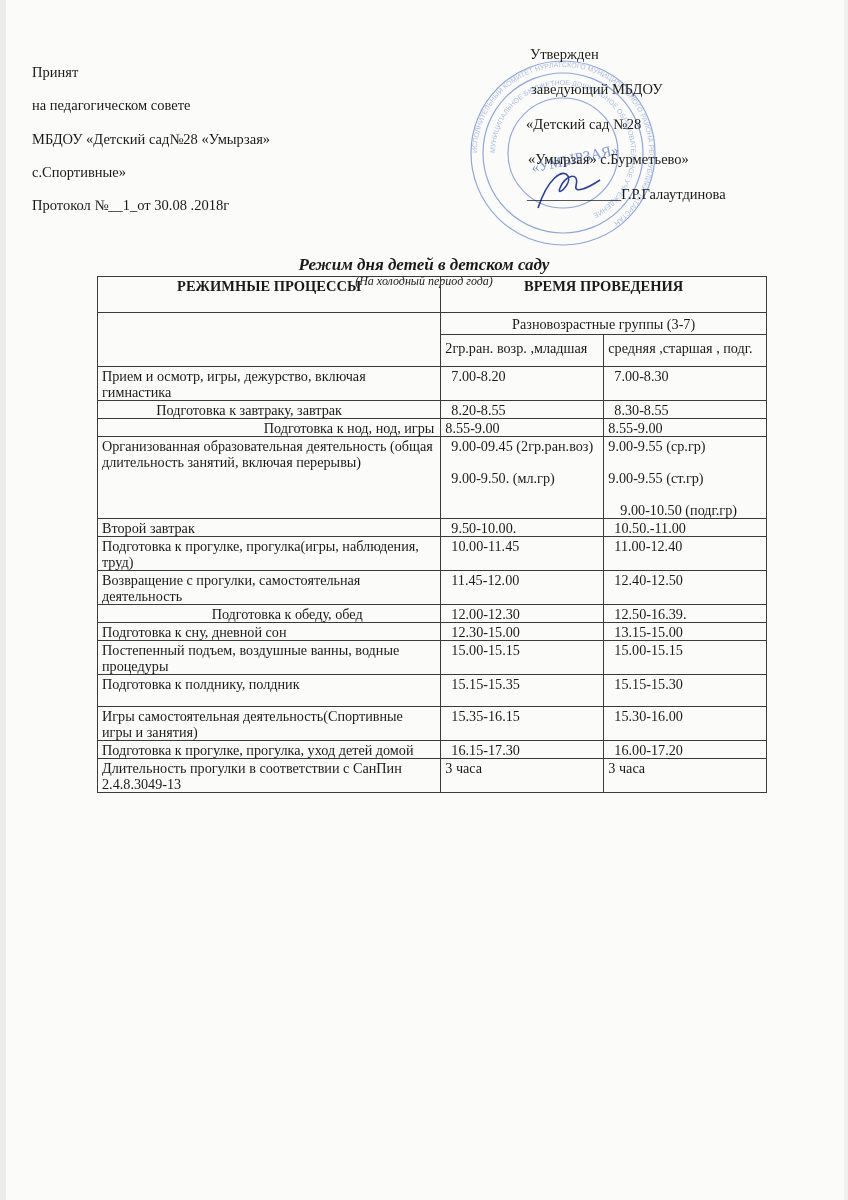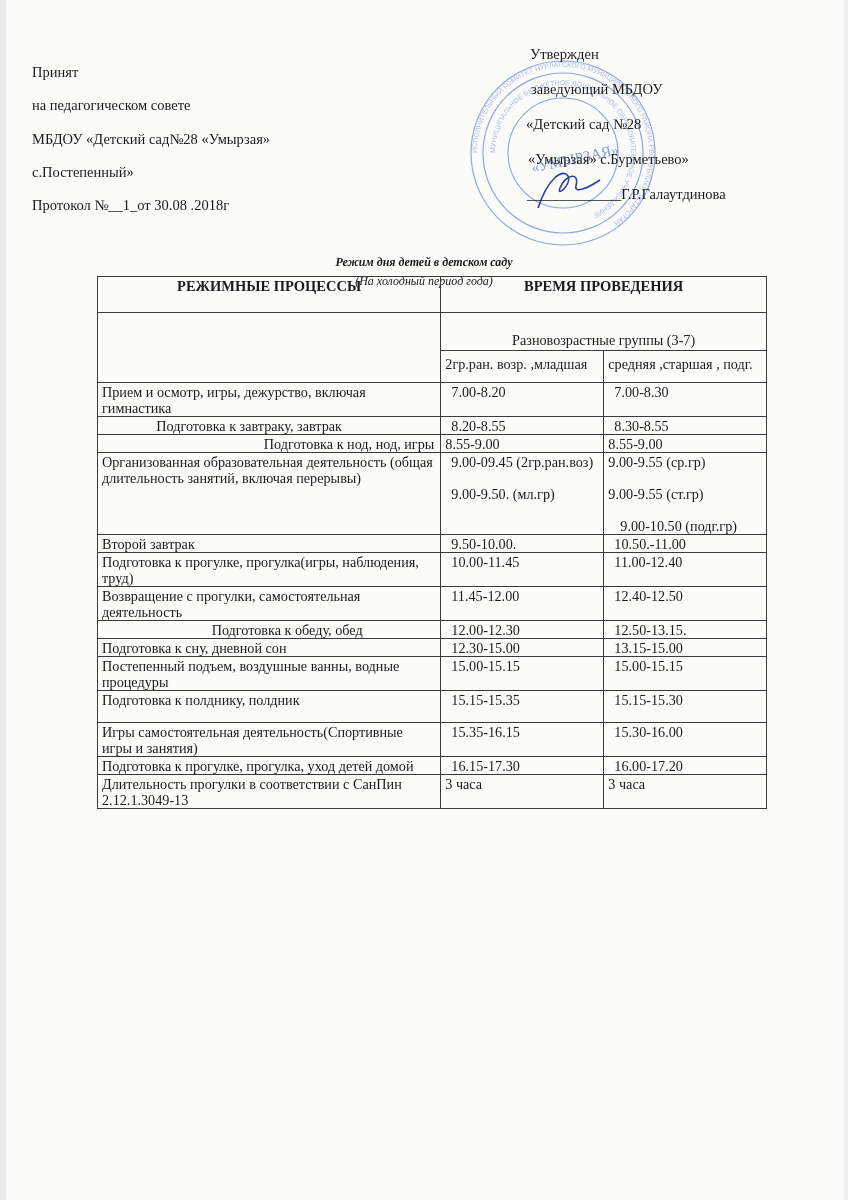--- a/index.html
+++ b/index.html
@@ -10,21 +10,21 @@
   .page-edge-left { position:absolute; left:0; top:0; width:6px; height:1200px; background:#ececec; }
   .page-edge-right { position:absolute; right:0; top:0; width:4px; height:1200px; background:#f0f0f0; }
 
   .left-block { position:absolute; left:22px; top:64px; font-size:14.5px; }
   .left-block div { position:absolute; white-space:nowrap;margin-left:10px; }
   .right-block { position:absolute; left:0; top:0; font-size:14.5px; }
   .right-block div { position:absolute; white-space:nowrap; }
 
   .stamp { position:absolute; left:468px; top:58px; width:190px; height:190px; }
 
-  .title { position:absolute; left:0; width:848px; text-align:center; top:255px; font-size:12px; font-style:italic; font-weight:bold; }
+  .title { position:absolute; left:0; width:848px; text-align:center; top:255px; font-size:17px; font-style:italic; font-weight:bold; }
   .subtitle { position:absolute; left:0; width:848px; text-align:center; top:274px; font-size:12px; font-style:italic; }
 
   table.schedule {
     position:absolute; left:97px; top:276px; width:670px;
     border-collapse:collapse; font-size:14.2px; line-height:16px;
   }
   table.schedule td {
     border:1.3px solid #3a3a3a; vertical-align:top; padding:1px 4px 0 4px;
   }
   .col1 { width:284px; }
@@ -38,21 +38,21 @@
 </head>
 <body>
 
 <div class="page-edge-left"></div>
 <div class="page-edge-right"></div>
 
 <div class="left-block">
   <div style="top:0">Принят</div>
   <div style="top:33px"> на педагогическом совете</div>
   <div style="top:67px">МБДОУ «Детский сад№28 «Умырзая»</div>
-  <div style="top:100px">с.Постепенный»</div>
+  <div style="top:100px">с.Спортивные»</div>
   <div style="top:133px">Протокол №__1_от 30.08 .2018г</div>
 </div>
 
 <svg class="stamp" viewBox="0 0 190 190">
   <g fill="none" stroke="#6a8bd0" stroke-width="1.2" opacity="0.75">
     <circle cx="95" cy="95" r="92"></circle>
     <circle cx="95" cy="95" r="80"></circle>
     <circle cx="95" cy="95" r="55"></circle>
   </g>
   <g fill="#6a8bd0" opacity="0.55" font-family="Liberation Sans, sans-serif" font-size="7">
@@ -77,21 +77,21 @@
 <div class="subtitle">(На холодный период года)</div>
 
 <table class="schedule">
   <tbody>
       <tr>
     <td class="col1 hdr center" style="padding-left:60px; padding-right:60px;">РЕЖИМНЫЕ ПРОЦЕССЫ</td>
     <td class="hdr center" colspan="2" style="height:34px;margin-top:8px;">ВРЕМЯ  ПРОВЕДЕНИЯ</td>
   </tr>
   <tr>
     <td class="col1" rowspan="2"></td>
-    <td class="center" colspan="2" style="height:18px; padding-top:19px;">Разновозрастные группы (3-7)</td>
+    <td class="center" colspan="2" style="height:18px; padding-top:3px;">Разновозрастные группы (3-7)</td>
   </tr>
   <tr>
     <td class="col2" style="height:26px; padding-top:5px;">2гр.ран. возр. ,младшая</td>
     <td class="col3" style="padding-top:5px;">средняя ,старшая , подг.</td>
   </tr>
 
   <tr>
     <td class="col1">Прием и осмотр, игры, дежурство, включая гимнастика</td>
     <td class="col2 indent">7.00-8.20</td>
     <td class="col3 indent">7.00-8.30</td>
@@ -132,21 +132,21 @@
     <td class="col3 indent">11.00-12.40</td>
   </tr>
   <tr>
     <td class="col1">Возвращение с прогулки, самостоятельная деятельность</td>
     <td class="col2 indent">11.45-12.00</td>
     <td class="col3 indent">12.40-12.50</td>
   </tr>
   <tr>
     <td class="col1 center" style="padding-left:40px;">Подготовка к обеду, обед</td>
     <td class="col2 indent">12.00-12.30</td>
-    <td class="col3 indent">12.50-13.15.</td>
+    <td class="col3 indent">12.50-16.39.</td>
   </tr>
   <tr>
     <td class="col1">Подготовка  к сну, дневной сон</td>
     <td class="col2 indent">12.30-15.00</td>
     <td class="col3 indent">13.15-15.00</td>
   </tr>
   <tr>
     <td class="col1">Постепенный подъем, воздушные ванны, водные процедуры</td>
     <td class="col2 indent">15.00-15.15</td>
     <td class="col3 indent">15.00-15.15</td>
@@ -160,18 +160,18 @@
     <td class="col1">Игры самостоятельная деятельность(Спортивные игры и занятия)</td>
     <td class="col2 indent">15.35-16.15</td>
     <td class="col3 indent">15.30-16.00</td>
   </tr>
   <tr>
     <td class="col1">Подготовка к прогулке, прогулка, уход детей домой</td>
     <td class="col2 indent">16.15-17.30</td>
     <td class="col3 indent">16.00-17.20</td>
   </tr>
   <tr>
-    <td class="col1">Длительность прогулки в соответствии с СанПин 2.12.1.3049-13</td>
+    <td class="col1">Длительность прогулки в соответствии с СанПин 2.4.8.3049-13</td>
     <td class="col2">3 часа</td>
     <td class="col3">3 часа</td>
   </tr>
 </tbody>
   </table>
 
 </body></html>

